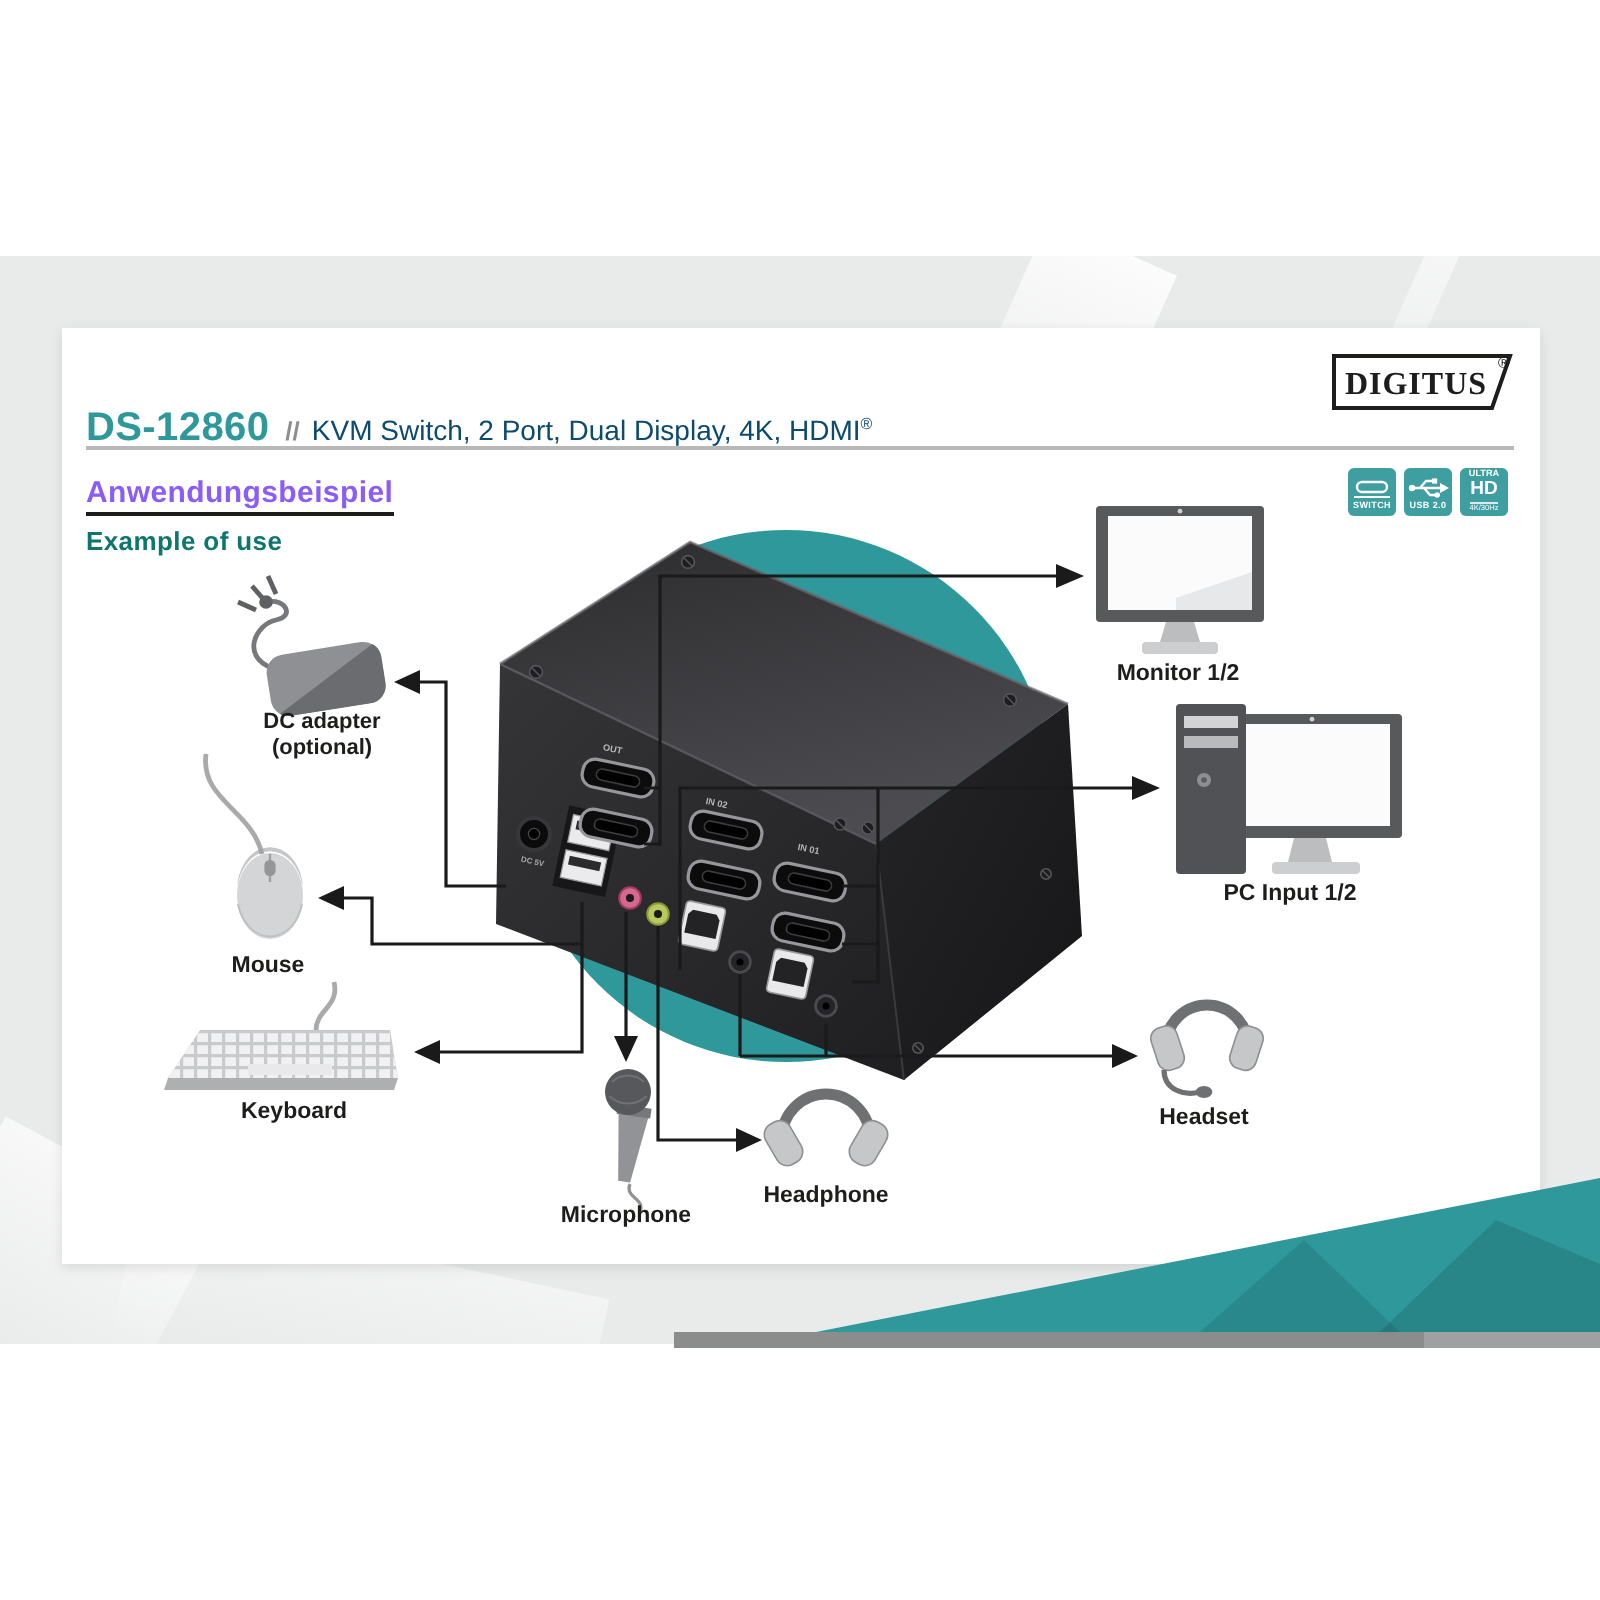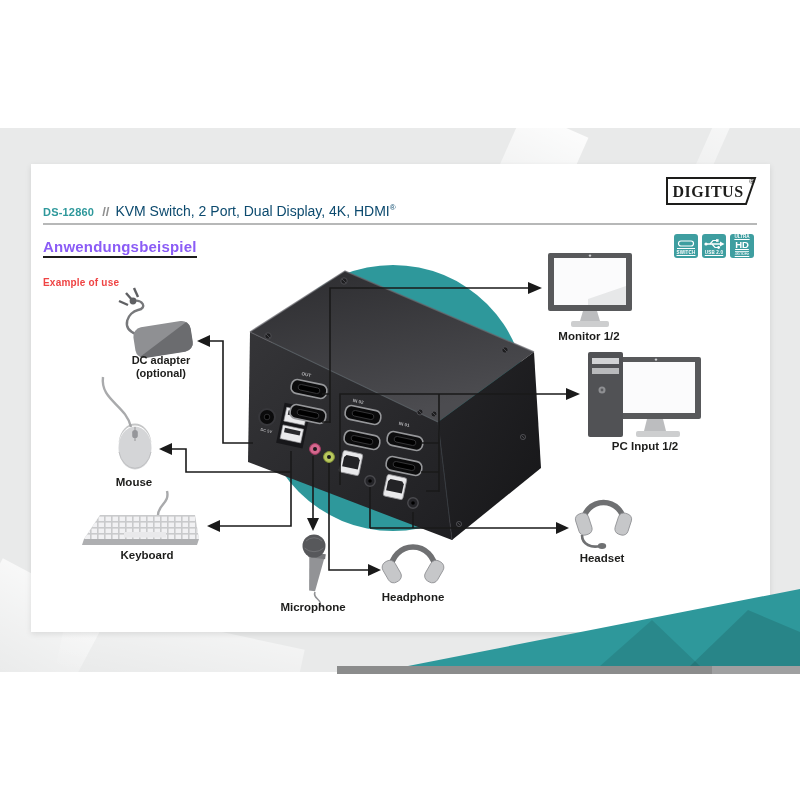--- a/index.html
+++ b/index.html
@@ -22,44 +22,43 @@
     position:absolute;left:31px;top:164px;width:739px;height:468px;
     background:#ffffff;z-index:1;
     box-shadow:0 2px 6px rgba(0,0,0,.10);
   }
   
   .brand-logo{position:absolute;left:664px;top:174px;z-index:4;text-decoration:underline;}
   .product-line{
     position:absolute;left:43px;top:203px;z-index:4;white-space:nowrap;
     font-size:14px;color:#1d1d1b;
   }
-  .product-code{color:#2e989b;font-weight:bold;font-size:11px;letter-spacing:.2px;}
+  .product-code{color:#2e989b;font-weight:bold;font-size:20px;letter-spacing:.2px;}
   .separator{color:#8f8f8f;font-weight:bold;font-size:13px;padding:0 6px 0 8px;}
   .product-title{color:#0c4a6e;font-size:14px;}
   .product-title sup{font-size:8px;}
   .header-rule{position:absolute;left:43px;top:223px;width:714px;height:2px;background:#b7b8b8;z-index:4;}
   .badges{position:absolute;left:674px;top:234px;z-index:4;display:flex;gap:4px;}
   .badge{
     width:24px;height:24px;border-radius:3px;background:#3e9ea0;color:#fff;
     display:flex;flex-direction:column;align-items:center;justify-content:flex-end;
     overflow:hidden;
-    text-decoration:underline;
   }
   .badge .blabel{font-size:4.5px;font-weight:bold;letter-spacing:.2px;line-height:1;padding-bottom:2.5px;}
   .badge svg{display:block;}
   .badge-uhd{justify-content:center;}
   .badge-uhd .l1{font-size:4.6px;font-weight:bold;line-height:1;}
   .badge-uhd .l2{font-size:9.5px;font-weight:bold;line-height:1;margin:.5px 0 1px 0;}
   .badge-uhd .l3{font-size:3.8px;line-height:1;border-top:.5px solid rgba(255,255,255,.8);padding-top:1px;}
   .section{position:absolute;left:43px;top:238px;z-index:4;}
   .section-de{
     display:inline-block;font-size:15px;font-weight:bold;color:#8b5cf6;
     border-bottom:2px solid #1d1d1b;padding-bottom:1px;letter-spacing:.2px;
   }
-  .section-en{font-size:10px;font-weight:bold;color:#ef4444;margin-top:19px;letter-spacing:.2px;}
+  .section-en{font-size:13px;font-weight:bold;color:#0f766e;margin-top:5px;letter-spacing:.2px;}
   .diagram{position:absolute;left:0;top:0;z-index:2;}
   .bottom-decor{position:absolute;left:0;top:560px;z-index:3;}
 </style>
 </head>
 <body>
 
 <div class="band">
   <div class="streak streak1"></div>
   <div class="streak streak2"></div>
   <div class="streak streak3"></div>

